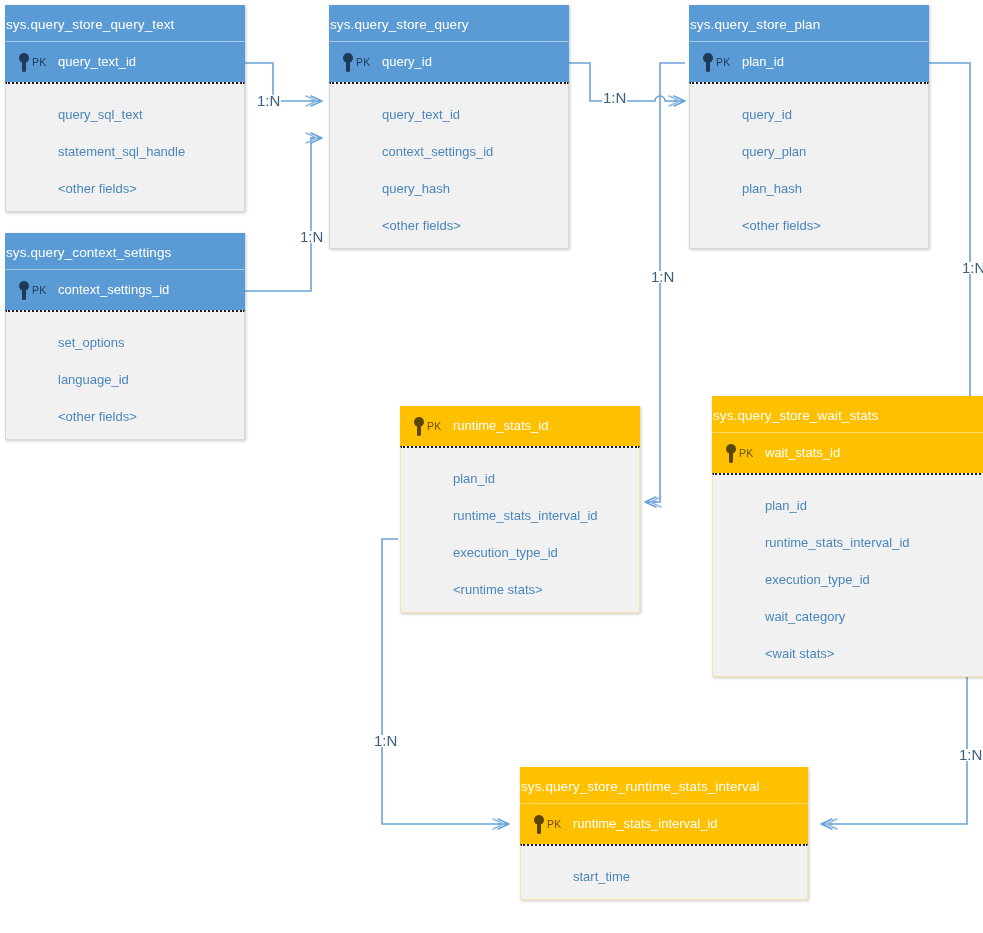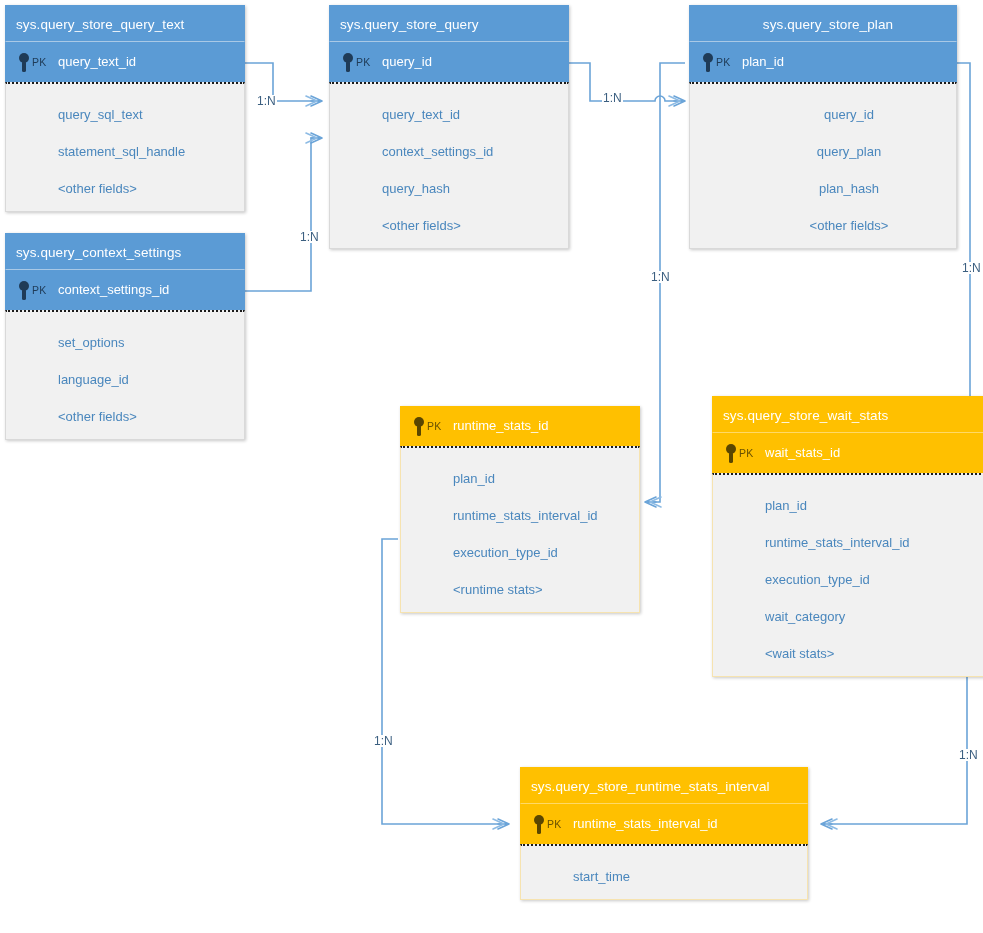--- a/index.html
+++ b/index.html
@@ -35,21 +35,20 @@
   .entity {
     position: absolute;
     z-index: 2;
     box-sizing: border-box;
     box-shadow: 1px 1px 3px rgba(0,0,0,0.22);
   }
   .ent-title {
     box-sizing: border-box;
     height: 37px;
     line-height: 37px;
-    padding-left: 10px;
     color: #ffffff;
     font-size: 13.5px;
     letter-spacing: 0.1px;
     white-space: nowrap;
     overflow: hidden;
   }
   .ent-pk {
     box-sizing: border-box;
     position: relative;
     height: 40px;
@@ -104,21 +103,21 @@
   
   .theme-orange .ent-title { background: #ffc000; border: 1px solid #ffc000; border-bottom: 1px solid #ffd966; }
   .theme-orange .ent-pk    { background: #ffc000; border-left: 1px solid #ffc000; border-right: 1px solid #ffc000; }
   .theme-orange .ent-body  { border-left: 1px solid #f6e3b0; border-right: 1px solid #f6e3b0; border-bottom: 1px solid #f6e3b0; }
   .theme-orange .ent-pk .pk-tag { color: #6b5200; }
 
   
   .card-label {
     position: absolute;
     z-index: 3;
-    font-size: 12px;
+    font-size: 15px;
     color: #3b5f80;
     background: #ffffff;
     padding: 0 1px;
     line-height: 12px;
     white-space: nowrap;
     text-align: center;
   }
 </style>
 </head>
 <body>
@@ -223,21 +222,21 @@
       <span class="pk-name">query_id</span>
     </div>
     <div class="ent-body">
       <div class="ent-field">query_text_id</div>
       <div class="ent-field">context_settings_id</div>
       <div class="ent-field">query_hash</div>
       <div class="ent-field">&lt;other fields&gt;</div>
     </div>
   </div>
 
-  <div class="entity theme-blue" style="left:689px; top:5px; width:268px;text-align:center;">
+  <div class="entity theme-blue" style="left:689px; top:5px; width:240px;">
     <div class="ent-title">sys.query_store_plan</div>
     <div class="ent-pk">
       <svg class="keyicon" viewBox="0 0 12 19">
         <circle cx="6" cy="5" r="5" fill="#1f3b57"></circle>
         <rect x="4" y="8" width="4" height="11" rx="1.6" fill="#1f3b57"></rect>
       </svg>
       <span class="pk-tag">PK</span>
       <span class="pk-name">plan_id</span>
     </div>
     <div class="ent-body">

